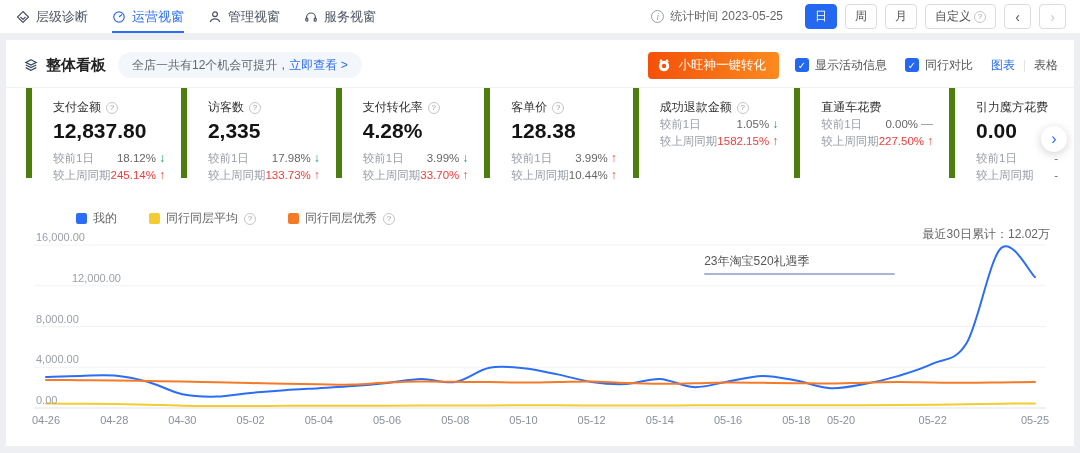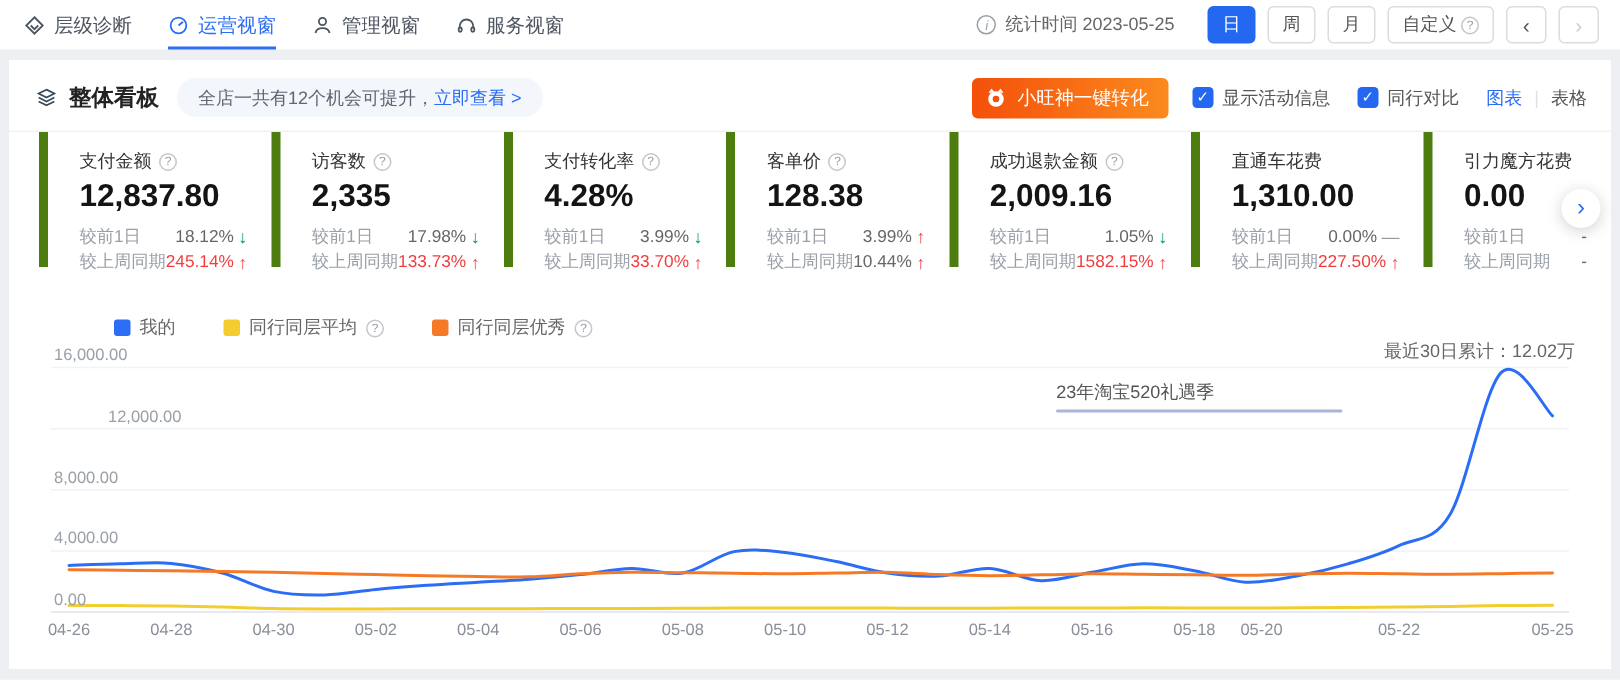--- a/index.html
+++ b/index.html
@@ -272,42 +272,40 @@
             <span class="arr up">↑</span>
           </span>
         </div>
     </div>
 
     <div class="card">
       <div class="c-title">
           <span>成功退款金额</span>
           <span class="qmark">?</span>
         </div>
-      <div class="c-value">2,009.16</div>
       <div class="c-row">
           <span class="rl">较前1日</span>
           <span class="rv">
             <span class="pct grey">1.05%</span>
             <span class="arr down">↓</span>
           </span>
         </div>
       <div class="c-row">
           <span class="rl">较上周同期</span>
           <span class="rv">
             <span class="pct red">1582.15%</span>
             <span class="arr up">↑</span>
           </span>
         </div>
     </div>
 
     <div class="card">
       <div class="c-title">
           <span>直通车花费</span>
         </div>
-      <div class="c-value">1,310.00</div>
       <div class="c-row">
           <span class="rl">较前1日</span>
           <span class="rv">
             <span class="pct grey">0.00%</span>
             <span class="arr flat">—</span>
           </span>
         </div>
       <div class="c-row">
           <span class="rl">较上周同期</span>
           <span class="rv">

